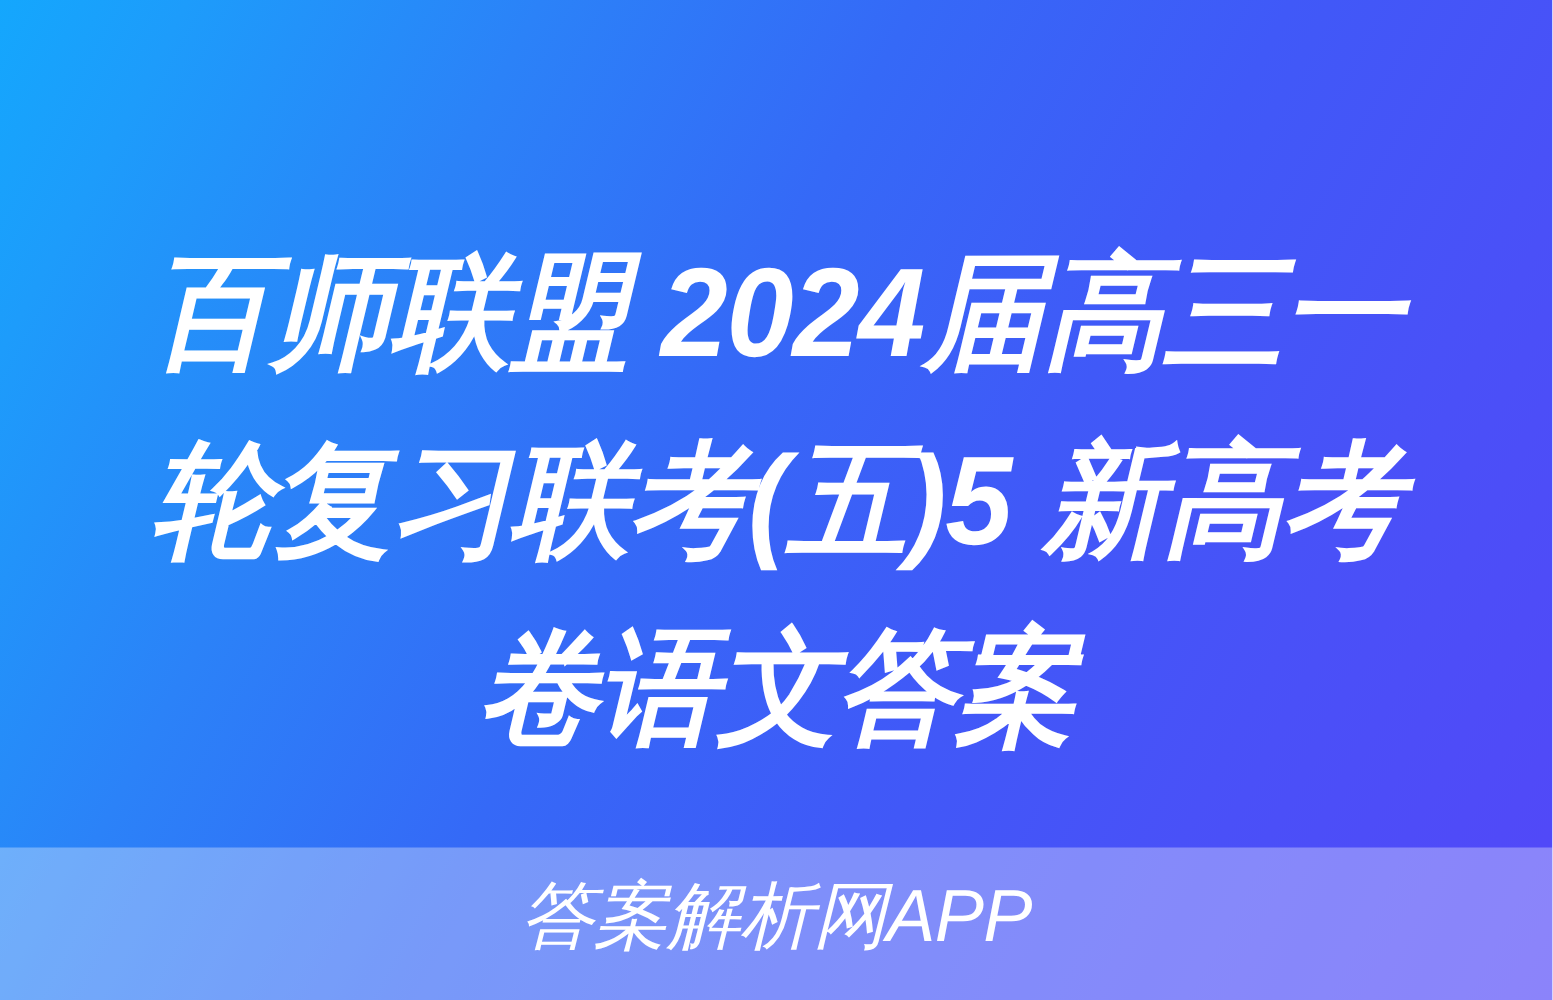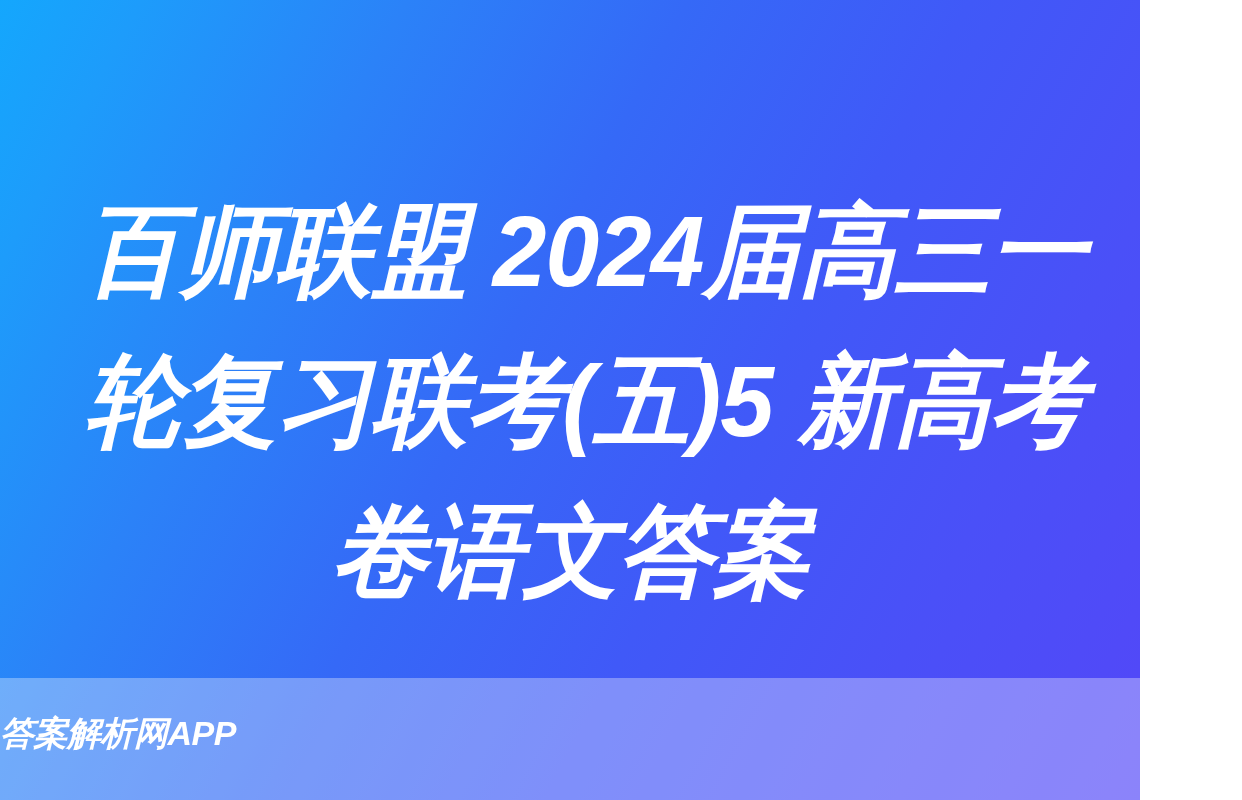--- a/index.html
+++ b/index.html
@@ -7,21 +7,21 @@
 
   html, body {
     width:1242px;
     height:800px;
     overflow:hidden;
     background:#ffffff;
   }
 
   #card {
     position:relative;
-    width:1140px;
+    width:1242px;
     height:800px;
     overflow:hidden;
     font-family:"Liberation Sans","DejaVu Sans",sans-serif;
   }
 
   
   #bg-gradient {
     position:absolute;
     inset:0;
     background:linear-gradient(118deg,
@@ -65,24 +65,25 @@
     transform:scaleX(0.955);
     transform-origin:center center;
   }
 
   
   #watermark {
     position:absolute;
     left:0;
     right:0;
     top:702px;
+    text-align:center;
     color:#ffffff;
-    font-size:34px;
+    font-size:59px;
     line-height:62px;
-    font-weight:700;
+    font-weight:400;
     font-style:italic;
     letter-spacing:-0.5px;
     white-space:nowrap;
   }
 </style>
 </head>
 <body>
 
 <div id="card">
 

